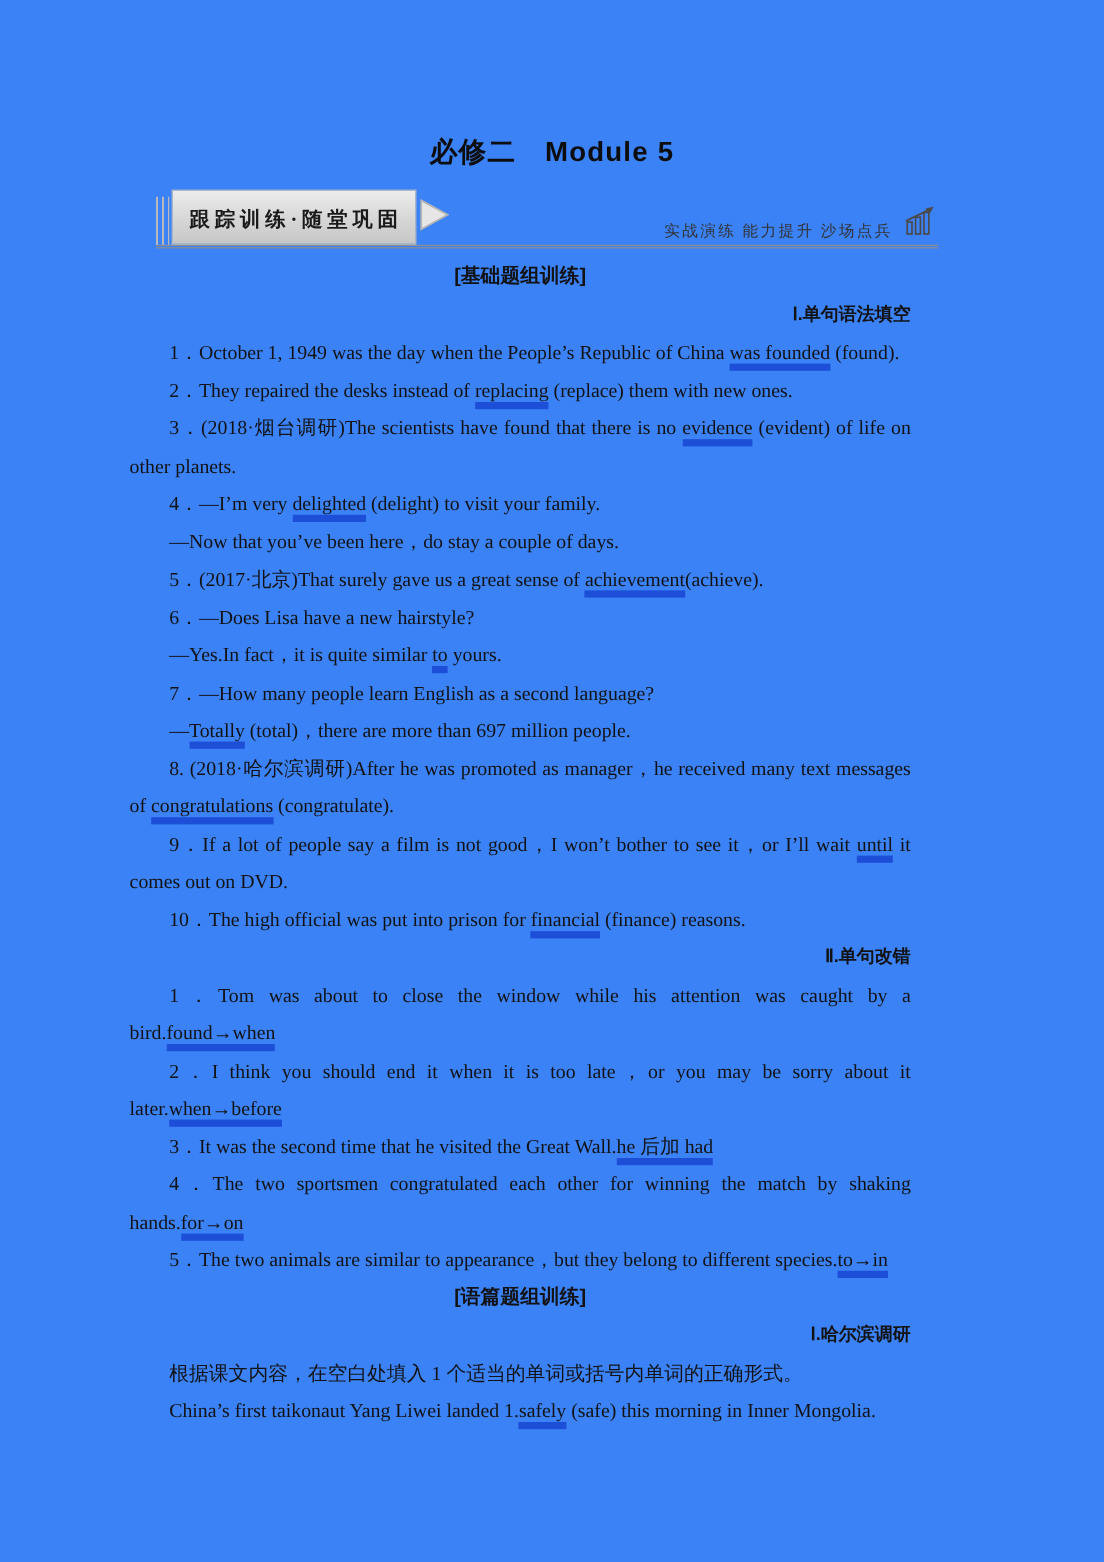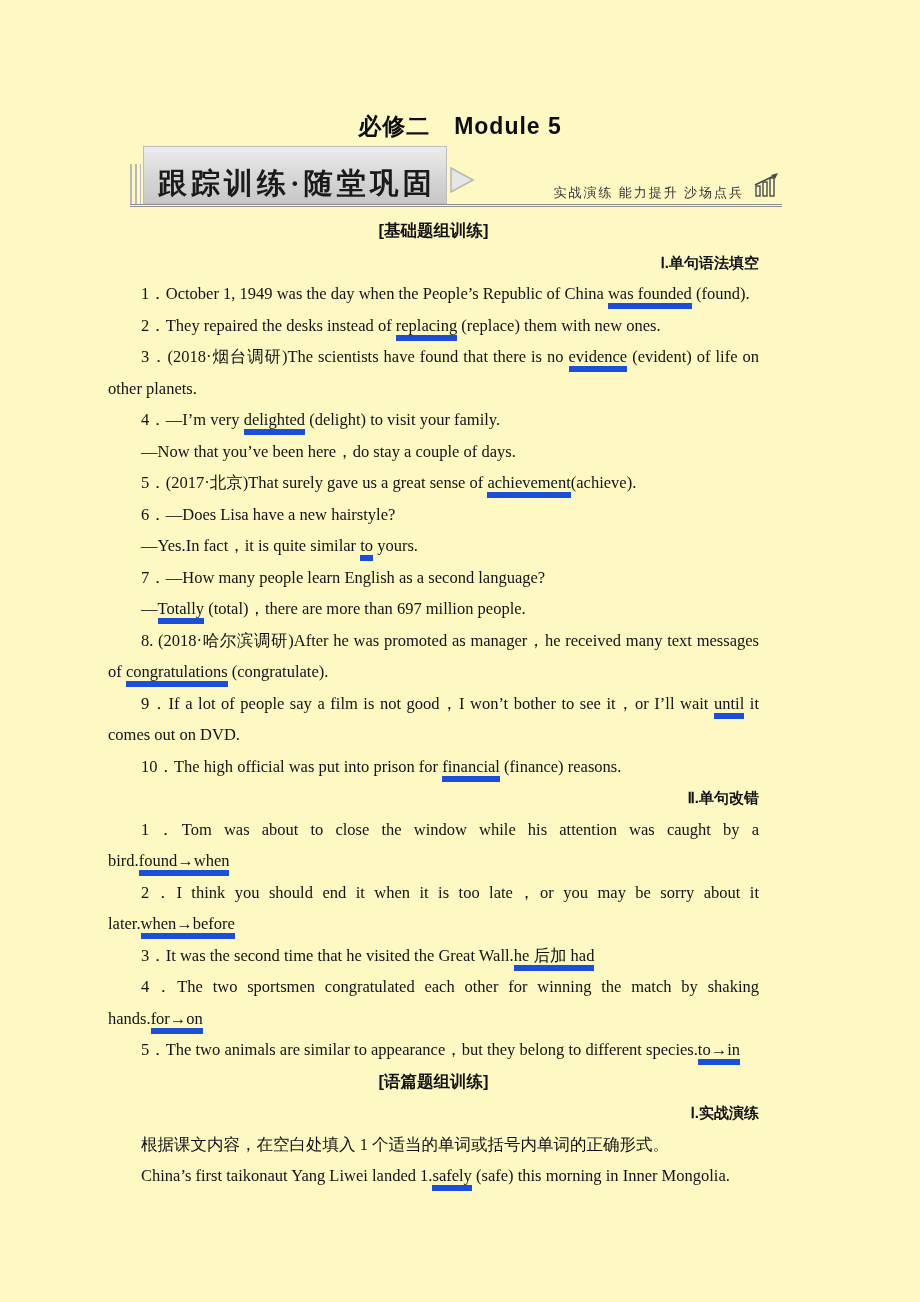--- a/index.html
+++ b/index.html
@@ -1,18 +1,18 @@
 <!DOCTYPE html>
 <html><head>
 <meta charset="utf-8">
 <style>
   html,body { margin:0; padding:0; background:#ffffff; }
   body { width:920px; height:1302px; overflow:hidden; }
   .page {
-    position:relative; width:920px; height:1302px; background:#fef9c3;
+    position:relative; width:920px; height:1302px; background:#3b82f6;
     color:#111; font-family:"Liberation Serif", serif;
   }
   .title {
     margin:0; padding-top:110px; text-align:center;
     font-family:"Liberation Sans", sans-serif;
     font-weight:700; font-size:23px; line-height:32px; color:#0d0d0d;
     letter-spacing:1px;
   }
   
   .banner-row {
@@ -21,23 +21,23 @@
     border-bottom:3px double #8f8f8f;
   }
   .banner-left { display:flex; align-items:flex-end; }
   .banner-bars {
     width:11px; height:40px; margin-right:2px;
     background:repeating-linear-gradient(90deg,#b9b9b9 0 2px, transparent 2px 5px);
   }
   .banner-box {
     background:linear-gradient(180deg,#ececec 0%, #d4d4d4 60%, #c7c7c7 100%);
     border:1px solid #bdbdbd;
-    padding:20px 10px 4px 14px;
+    padding:8px 10px 4px 14px;
     font-family:"Liberation Serif", serif;
-    font-weight:700; font-size:29px; line-height:32px; letter-spacing:4px;
+    font-weight:700; font-size:17px; line-height:32px; letter-spacing:4px;
     color:#1a1a1a; white-space:nowrap;
   }
   .banner-arrow { margin-left:2px; margin-bottom:6px; }
   .banner-right { display:flex; align-items:flex-end; gap:8px; padding-bottom:2px; }
   .tagline {
     font-family:"Liberation Serif", serif; 
     font-size:13px; color:#333; letter-spacing:2px; line-height:18px;
     white-space:nowrap;
   }
   
@@ -104,18 +104,18 @@
       <p class="item"><span>8. (2018·哈尔滨调研)After he was promoted as manager，he received many text messages of </span><span class="u">congratulations</span><span> (congratulate).</span></p>
       <p class="item"><span>9．If a lot of people say a film is not good，I won’t bother to see it，or I’ll wait </span><span class="u">until</span><span> it comes out on DVD.</span></p>
       <p class="item"><span>10．The high official was put into prison for </span><span class="u">financial</span><span> (finance) reasons.</span></p>
       <p class="subhead"><span>Ⅱ.单句改错</span></p>
       <p class="item"><span>1．Tom was about to close the window while his attention was caught by a bird.</span><span class="u">found→when</span></p>
       <p class="item"><span>2．I think you should end it when it is too late，or you may be sorry about it later.</span><span class="u">when→before</span></p>
       <p class="item"><span>3．It was the second time that he visited the Great Wall.</span><span class="u">he 后加 had</span></p>
       <p class="item"><span>4．The two sportsmen congratulated each other for winning the match by shaking hands.</span><span class="u">for→on</span></p>
       <p class="item"><span>5．The two animals are similar to appearance，but they belong to different species.</span><span class="u">to→in</span></p>
       <p class="center"><span>[语篇题组训练]</span></p>
-      <p class="subhead"><span>Ⅰ.实战演练</span></p>
+      <p class="subhead"><span>Ⅰ.哈尔滨调研</span></p>
       <p class="item"><span>根据课文内容，在空白处填入 1 个适当的单词或括号内单词的正确形式。</span></p>
       <p class="item"><span>China’s first taikonaut Yang Liwei landed 1.</span><span class="u">safely</span><span> (safe) this morning in Inner Mongolia.</span></p>
     </div>
 
 </div>
 
 </body></html>

